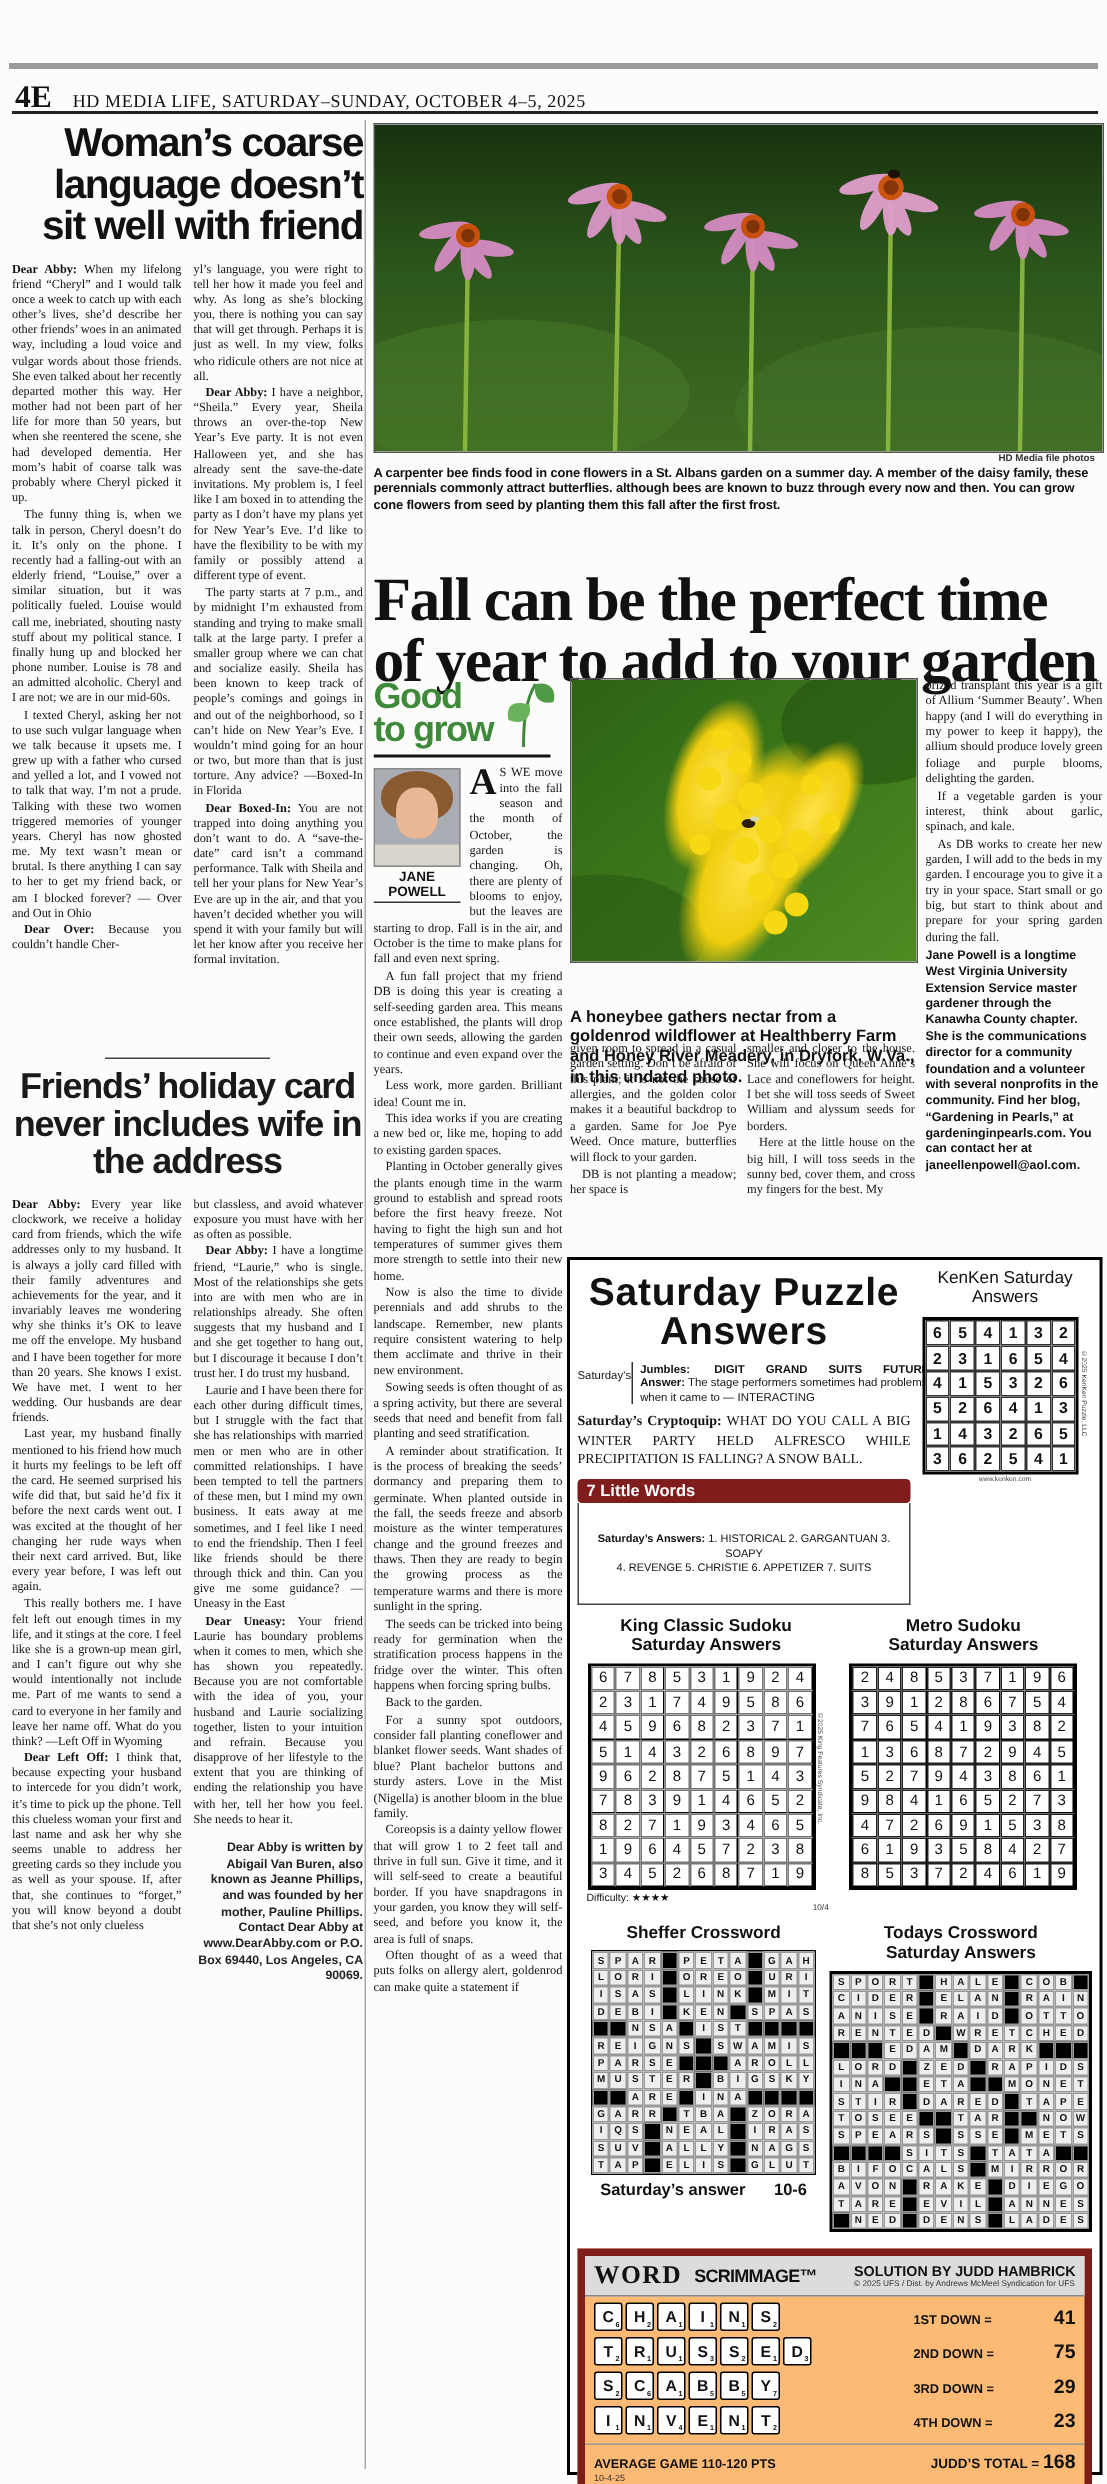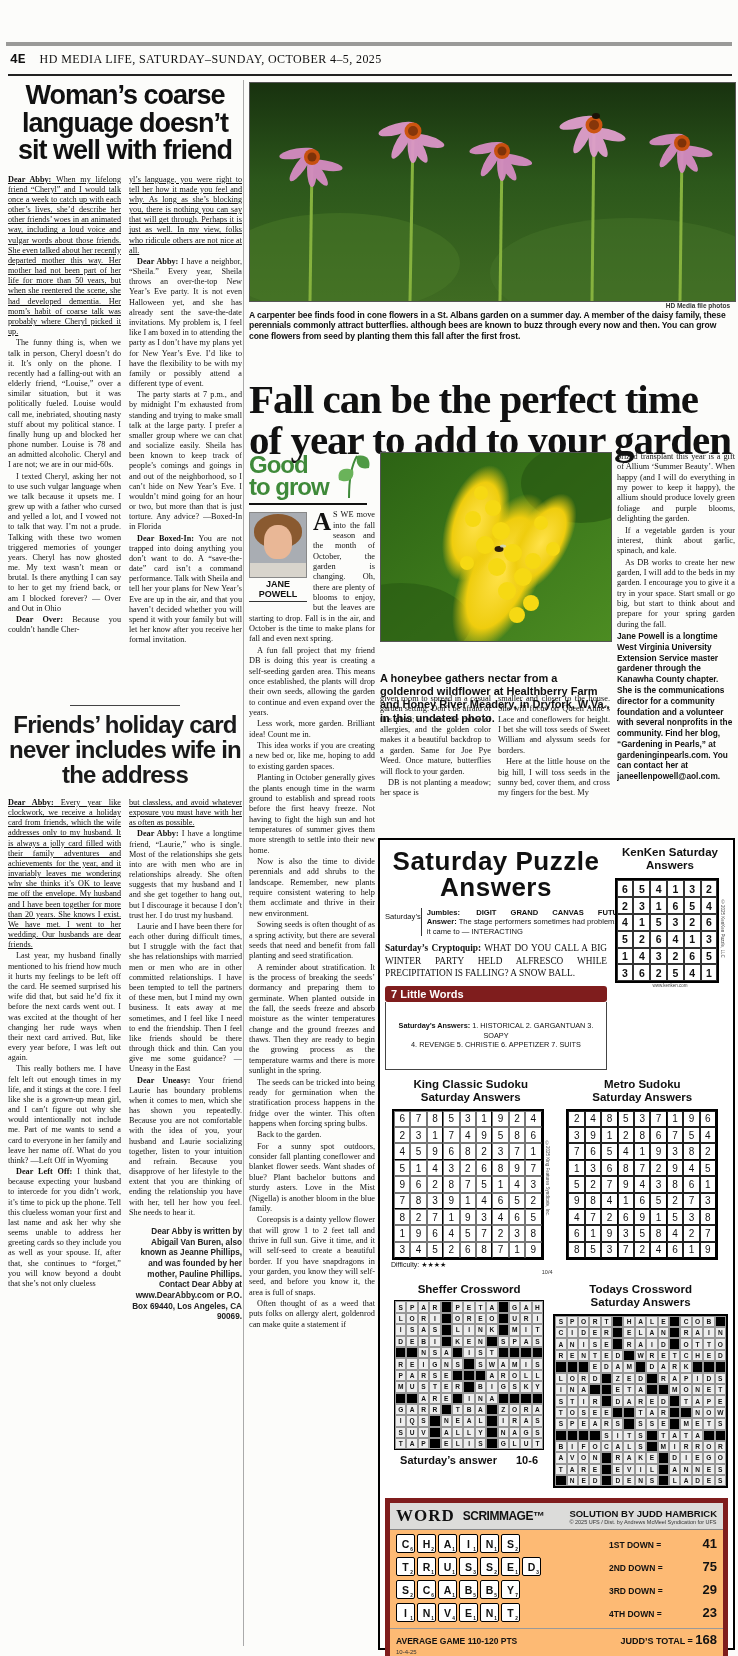--- a/index.html
+++ b/index.html
@@ -1,34 +1,34 @@
 <!DOCTYPE html>
 <html lang="en"><head>
 <meta charset="utf-8">
 <style>
   html,body{margin:0;padding:0;background:#e8e8e4;}
   #page{position:relative;width:738px;height:1656px;background:#fcfcfa;overflow:hidden;
         font-family:"Liberation Serif",serif;color:#111;}
   
   .rule-top{position:absolute;left:6px;right:6px;top:42px;height:4px;background:#9a9a98;}
   .masthead{position:absolute;left:10px;top:52px;width:720px;display:flex;align-items:baseline;gap:14px;}
-  .pageno{font-weight:bold;font-size:13px;font-family:Liberation Mono, monospace;}
+  .pageno{font-weight:bold;font-size:21px;font-family:Liberation Serif, serif;}
   .mast-title{font-size:12px;letter-spacing:.4px;font-family:"Liberation Serif",serif;}
   .rule-black{position:absolute;left:8px;right:6px;top:74px;height:2px;background:#222;}
   .v-rule{position:absolute;left:243px;top:80px;height:1566px;width:1px;background:#aaa;}
   
   #left-col{position:absolute;left:8px;top:80px;width:234px;}
   .h-abby{font-family:"Liberation Sans",sans-serif;font-weight:bold;font-size:27px;line-height:1.02;
-          letter-spacing:-1px;text-align:center;margin:2px 0 10px 0;}
+          letter-spacing:-1px;text-align:right;margin:2px 0 10px 0;}
   .h-abby2{font-family:"Liberation Sans",sans-serif;font-weight:bold;font-size:24px;line-height:1.06;
           letter-spacing:-0.8px;text-align:center;margin:6px 0 10px 0;color:#1a1a1a;}
   .cols{display:flex;gap:8px;overflow:hidden;}
   .colA,.colB{width:113px;}
   .body-txt .para{font-size:8.2px;line-height:1.24;text-align:justify;margin:0 0 1px 0;text-indent:8px;}
-  .body-txt .para:first-child{text-indent:0;text-decoration:underline;}
+  .body-txt .para:first-child{text-indent:0;}
   .lead{font-weight:bold;}
   .short-rule{width:110px;height:1px;background:#444;margin:10px auto 2px auto;}
   .bio .bio-para{font-family:"Liberation Sans",sans-serif;font-size:8.2px;line-height:1.3;
         font-weight:bold;color:#222;text-align:right;margin-top:9px;text-indent:0;}
   
   .abby-fig{width:72px;margin:0 auto 4px auto;text-align:center;}
   .abby-photo{position:relative;width:64px;height:72px;margin:0 auto;background:#ded9cc;overflow:hidden;border:1px solid #bbb;}
   .abby-hair{position:absolute;left:7px;top:2px;width:50px;height:36px;background:#efe8d4;border-radius:50% 50% 42% 42%;}
   .abby-face{position:absolute;left:16px;top:14px;width:32px;height:38px;background:#eab795;border-radius:46% 46% 40% 40%;}
   .abby-lips{position:absolute;left:28px;top:42px;width:9px;height:3px;background:#c2372f;border-radius:2px;}
@@ -81,21 +81,21 @@
   .crypto{font-family:"Liberation Serif",serif;font-size:9.3px;line-height:1.3;margin:4px 0 7px 0;text-align:justify;}
   .crypto b{font-weight:bold;}
   .slw-bar{background:#7f1d1d;color:#fff;font-weight:bold;font-size:11px;padding:2px 6px;border-radius:3px;}
   .slw-box{border:1px solid #444;border-top:none;font-size:7.3px;padding:19px 4px;line-height:1.35;text-align:center;}
   .slw-label{font-weight:bold;}
   
   .grow{display:flex;}
   .gcell{display:flex;align-items:center;justify-content:center;box-sizing:border-box;
          border:0.5px solid #777;background:#fff;color:#111;}
   .gcell.black{background:#000;border-color:#000;}
-  .kenken-title{font-weight:bold;font-size:11.5px;line-height:1.15;margin:2px 0 6px 0;}
+  .kenken-title{font-weight:normal;font-size:11.5px;line-height:1.15;margin:2px 0 6px 0;}
   .kenken{display:inline-block;border:2.5px solid #000;}
   .kenken .gcell{width:16.8px;height:16.8px;font-size:10.5px;font-weight:bold;border-color:#333;}
   .tiny-vert{writing-mode:vertical-rl;font-size:4.5px;color:#444;height:100px;display:inline-block;vertical-align:top;margin-left:1px;}
   .tiny-print{font-size:4.5px;color:#444;text-align:center;}
   .pz-sudoku{display:flex;margin-top:8px;}
   .sud-half{flex:1;text-align:center;}
   .sud-title{font-weight:bold;font-size:11.5px;line-height:1.15;margin-bottom:4px;}
   .sudoku{display:inline-block;border:2px solid #000;vertical-align:top;}
   .sudoku .gcell{width:16.4px;height:16.4px;font-size:10px;}
   .sudoku .grow .gcell:nth-child(3n){border-right:1.6px solid #000;}
@@ -385,21 +385,21 @@
       <div class="pz-left">
         <div class="pz-title">
           <div>Saturday Puzzle</div>
           <div>Answers</div>
         </div>
         <div class="jumble">
           <div class="jumble-label">Saturday’s</div>
           <div class="jumble-body">
             <div class="jwords">
               <b>Jumbles:</b>&nbsp;
-              <span><b>DIGIT</b><b>GRAND</b><b>CANVAS</b><b>FUTURE</b></span>
+              <span><b>DIGIT</b><b>GRAND</b><b>SUITS</b><b>FUTURE</b></span>
             </div>
             <div>
               <b>Answer:</b>
               <span>The stage performers sometimes had problems when it came to — INTERACTING</span>
             </div>
           </div>
         </div>
         <div class="crypto">
           <b>Saturday’s Cryptoquip:</b>
           <span>WHAT DO YOU CALL A BIG WINTER PARTY HELD ALFRESCO WHILE PRECIPITATION IS FALLING? A SNOW BALL.</span>

